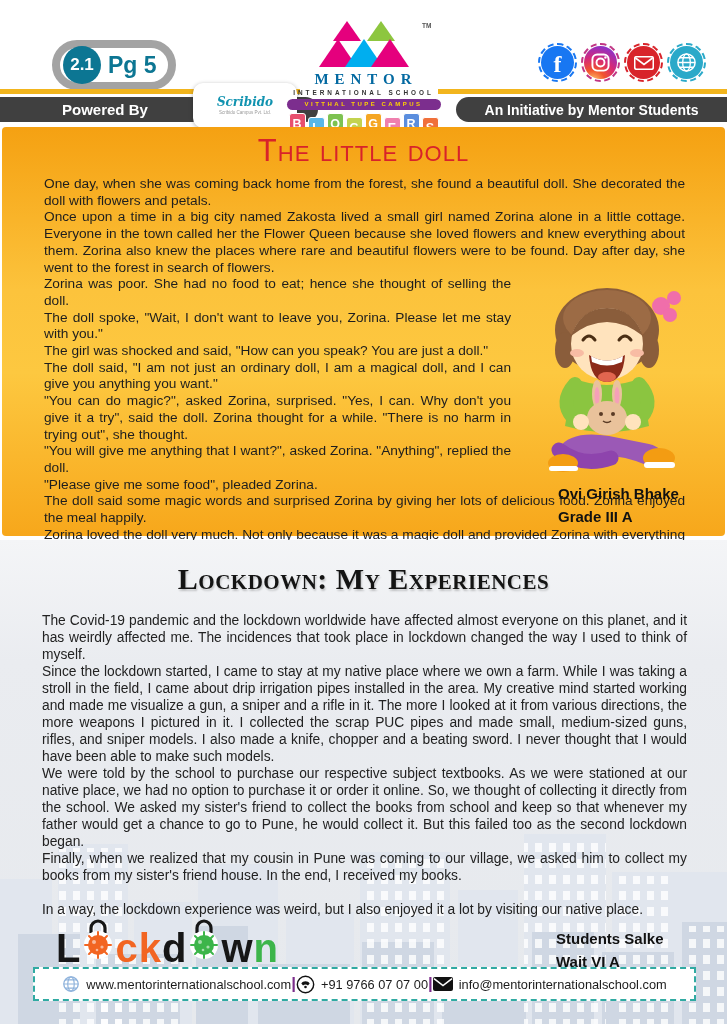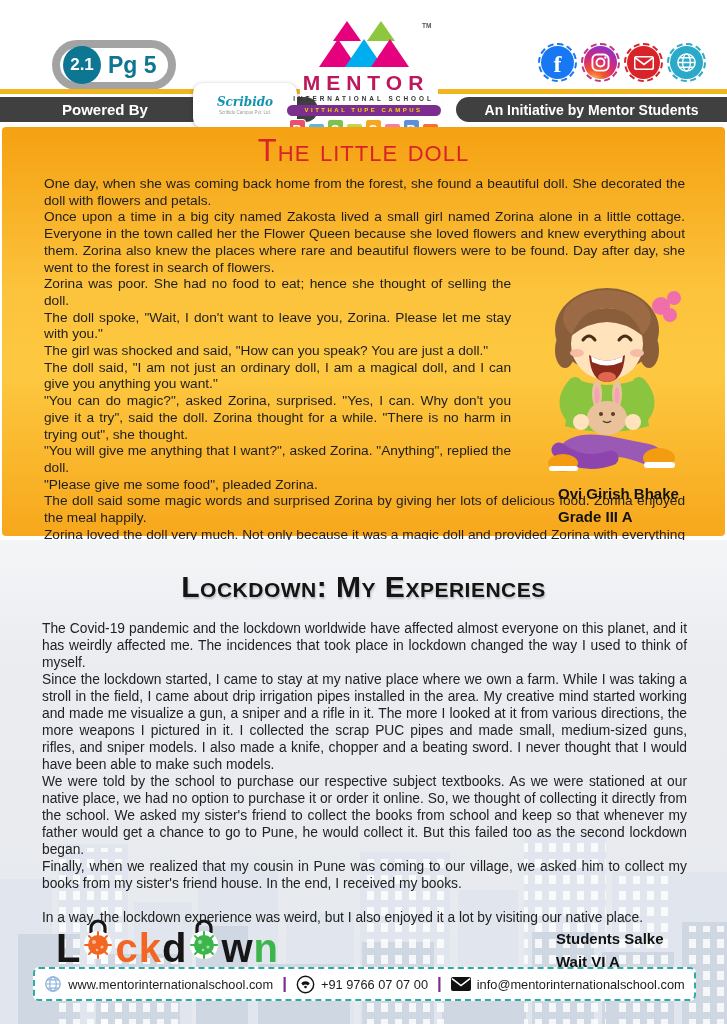--- a/index.html
+++ b/index.html
@@ -31,21 +31,21 @@
   .scribido {
     position:absolute; left:193px; top:83px; width:104px; height:45px; background:#fff; border-radius:10px;
     box-shadow:0 1px 4px rgba(0,0,0,.3); display:flex; flex-direction:column; align-items:center; justify-content:center;
   }
   .scribido-name { font-family:"DejaVu Serif", serif; font-style:italic; font-weight:bold; color:#1193b0; font-size:12px; line-height:1; }
   .scribido-tag { font-size:4.5px; color:#9a9a9a; margin-top:2px; }
 
   .logo { position:absolute; left:50%; transform:translateX(-50%); top:20px; width:180px; text-align:center; }
   .logo-tri { position:relative; display:inline-block; }
   .logo-tm { position:absolute; top:2px; right:-12px; font-size:6.5px; font-weight:bold; color:#555; }
-  .logo-name { color:#be185d; font-weight:bold; font-size:21px; letter-spacing:6px; line-height:1; text-indent:5px; }
+  .logo-name { color:#0369a1; font-weight:bold; font-size:15px; letter-spacing:6px; line-height:1; text-indent:5px;font-family:Liberation Serif, serif; }
   .logo-sub { font-size:6.4px; letter-spacing:3px; color:#333; margin-top:2px; font-weight:bold; }
   .logo-campus { margin:3px auto 0; width:154px; height:11px; background:#7c2e8e; border-radius:6px;
     color:#ffd200; font-size:6px; letter-spacing:2.5px; font-weight:bold; line-height:11px; }
   .logo-bloggers { margin-top:3px; display:flex; justify-content:center; gap:2px; height:34px; }
   .pencil { width:17px; display:flex; flex-direction:column; align-items:center; }
   .pencil:nth-child(even){ transform:translateY(4px); }
   .pencil-body { width:17px; height:21px; border-radius:3px; color:#fff; font-weight:bold; font-size:12.5px;
     display:flex; align-items:center; justify-content:center; border:1px solid #fff; box-sizing:border-box; }
   .pencil-tip { width:0; height:0; border-left:7px solid transparent; border-right:7px solid transparent; border-top:7px solid #ecd2a8; }
   .pc0{background:#e8506e}.pc1{background:#58b7e8}.pc2{background:#7dc251}.pc3{background:#c3d34f}
@@ -69,37 +69,37 @@
     font-size:31px; padding-top:6px; letter-spacing:1px; }
   .story1-body { margin:7px 40px 0 42px; font-size:13.7px; line-height:1.22; color:#1e1e1e; text-align:justify; }
   .story1-body p { margin:0; }
   .doll-figure { float:right; width:168px; height:196px; margin:2px -6px 0 12px; }
   .author1 { position:absolute; left:556px; top:356px; font-weight:bold; font-size:15px; color:#111; line-height:1.5; }
 
   
   .panel-gray { position:absolute; top:540px; left:0; width:727px; height:484px; overflow:hidden;
     background:linear-gradient(180deg,#f4f5f7 0%,#eaecf0 25%,#e6e9ed 100%); }
   .skyline { position:absolute; bottom:0; left:0; }
-  .story2-title { margin-top:30px; text-align:center; font-variant:small-caps; font-weight:bold; color:#141414;
-    font-size:30px; letter-spacing:.5px; text-shadow:1px 2px 2px rgba(0,0,0,.2); position:relative; }
+  .story2-title { margin-top:22px; text-align:center; font-variant:small-caps; font-weight:bold; color:#141414;
+    font-size:30px; letter-spacing:.5px; text-shadow:1px 2px 2px rgba(0,0,0,.2); position:relative;font-family:Liberation Serif, serif; }
   .story2-body { margin:17px 40px 0 42px; font-size:13.8px; line-height:1.23; color:#222; text-align:justify; position:relative; }
   .story2-body p { margin:0; }
   .story2-body p.gap-top { margin-top:17px; }
 
   .lockdown-logo { position:absolute; left:56px; top:376px; display:flex; align-items:flex-end; }
   .ld-letter { font-weight:bold; font-size:40px; line-height:.78; letter-spacing:1px; }
   .ld-black{ color:#161616; } .ld-orange{ color:#f26522; } .ld-green{ color:#3cb54a; }
   .ld-o { margin:0 1px; }
 
   .author2 { position:absolute; left:556px; top:388px; font-weight:bold; font-size:15px; color:#111; line-height:1.5; }
 
   .footer {
     position:absolute; left:33px; top:427px; width:659px; height:30px; background:#fff;
-    border:2px dashed #30aaa2; border-radius:6px; box-sizing:content-box;
-    display:flex; align-items:center; justify-content:center; gap:9px; font-size:12.8px; color:#1b1b1b;
+    border:2px dashed #30aaa2; border-radius:0; box-sizing:content-box;
+    display:flex; align-items:center; justify-content:center; font-size:12.8px; color:#1b1b1b;
   }
   .footer-item { display:flex; align-items:center; gap:6px; cursor:pointer; }
   .sep { color:#7b2d8b; font-weight:bold; font-size:17px; }
 </style>
 </head>
 <body>
 
 <div class="badge">
   <div class="badge-circle">2.1</div>
   <div class="badge-page">Pg 5</div>

